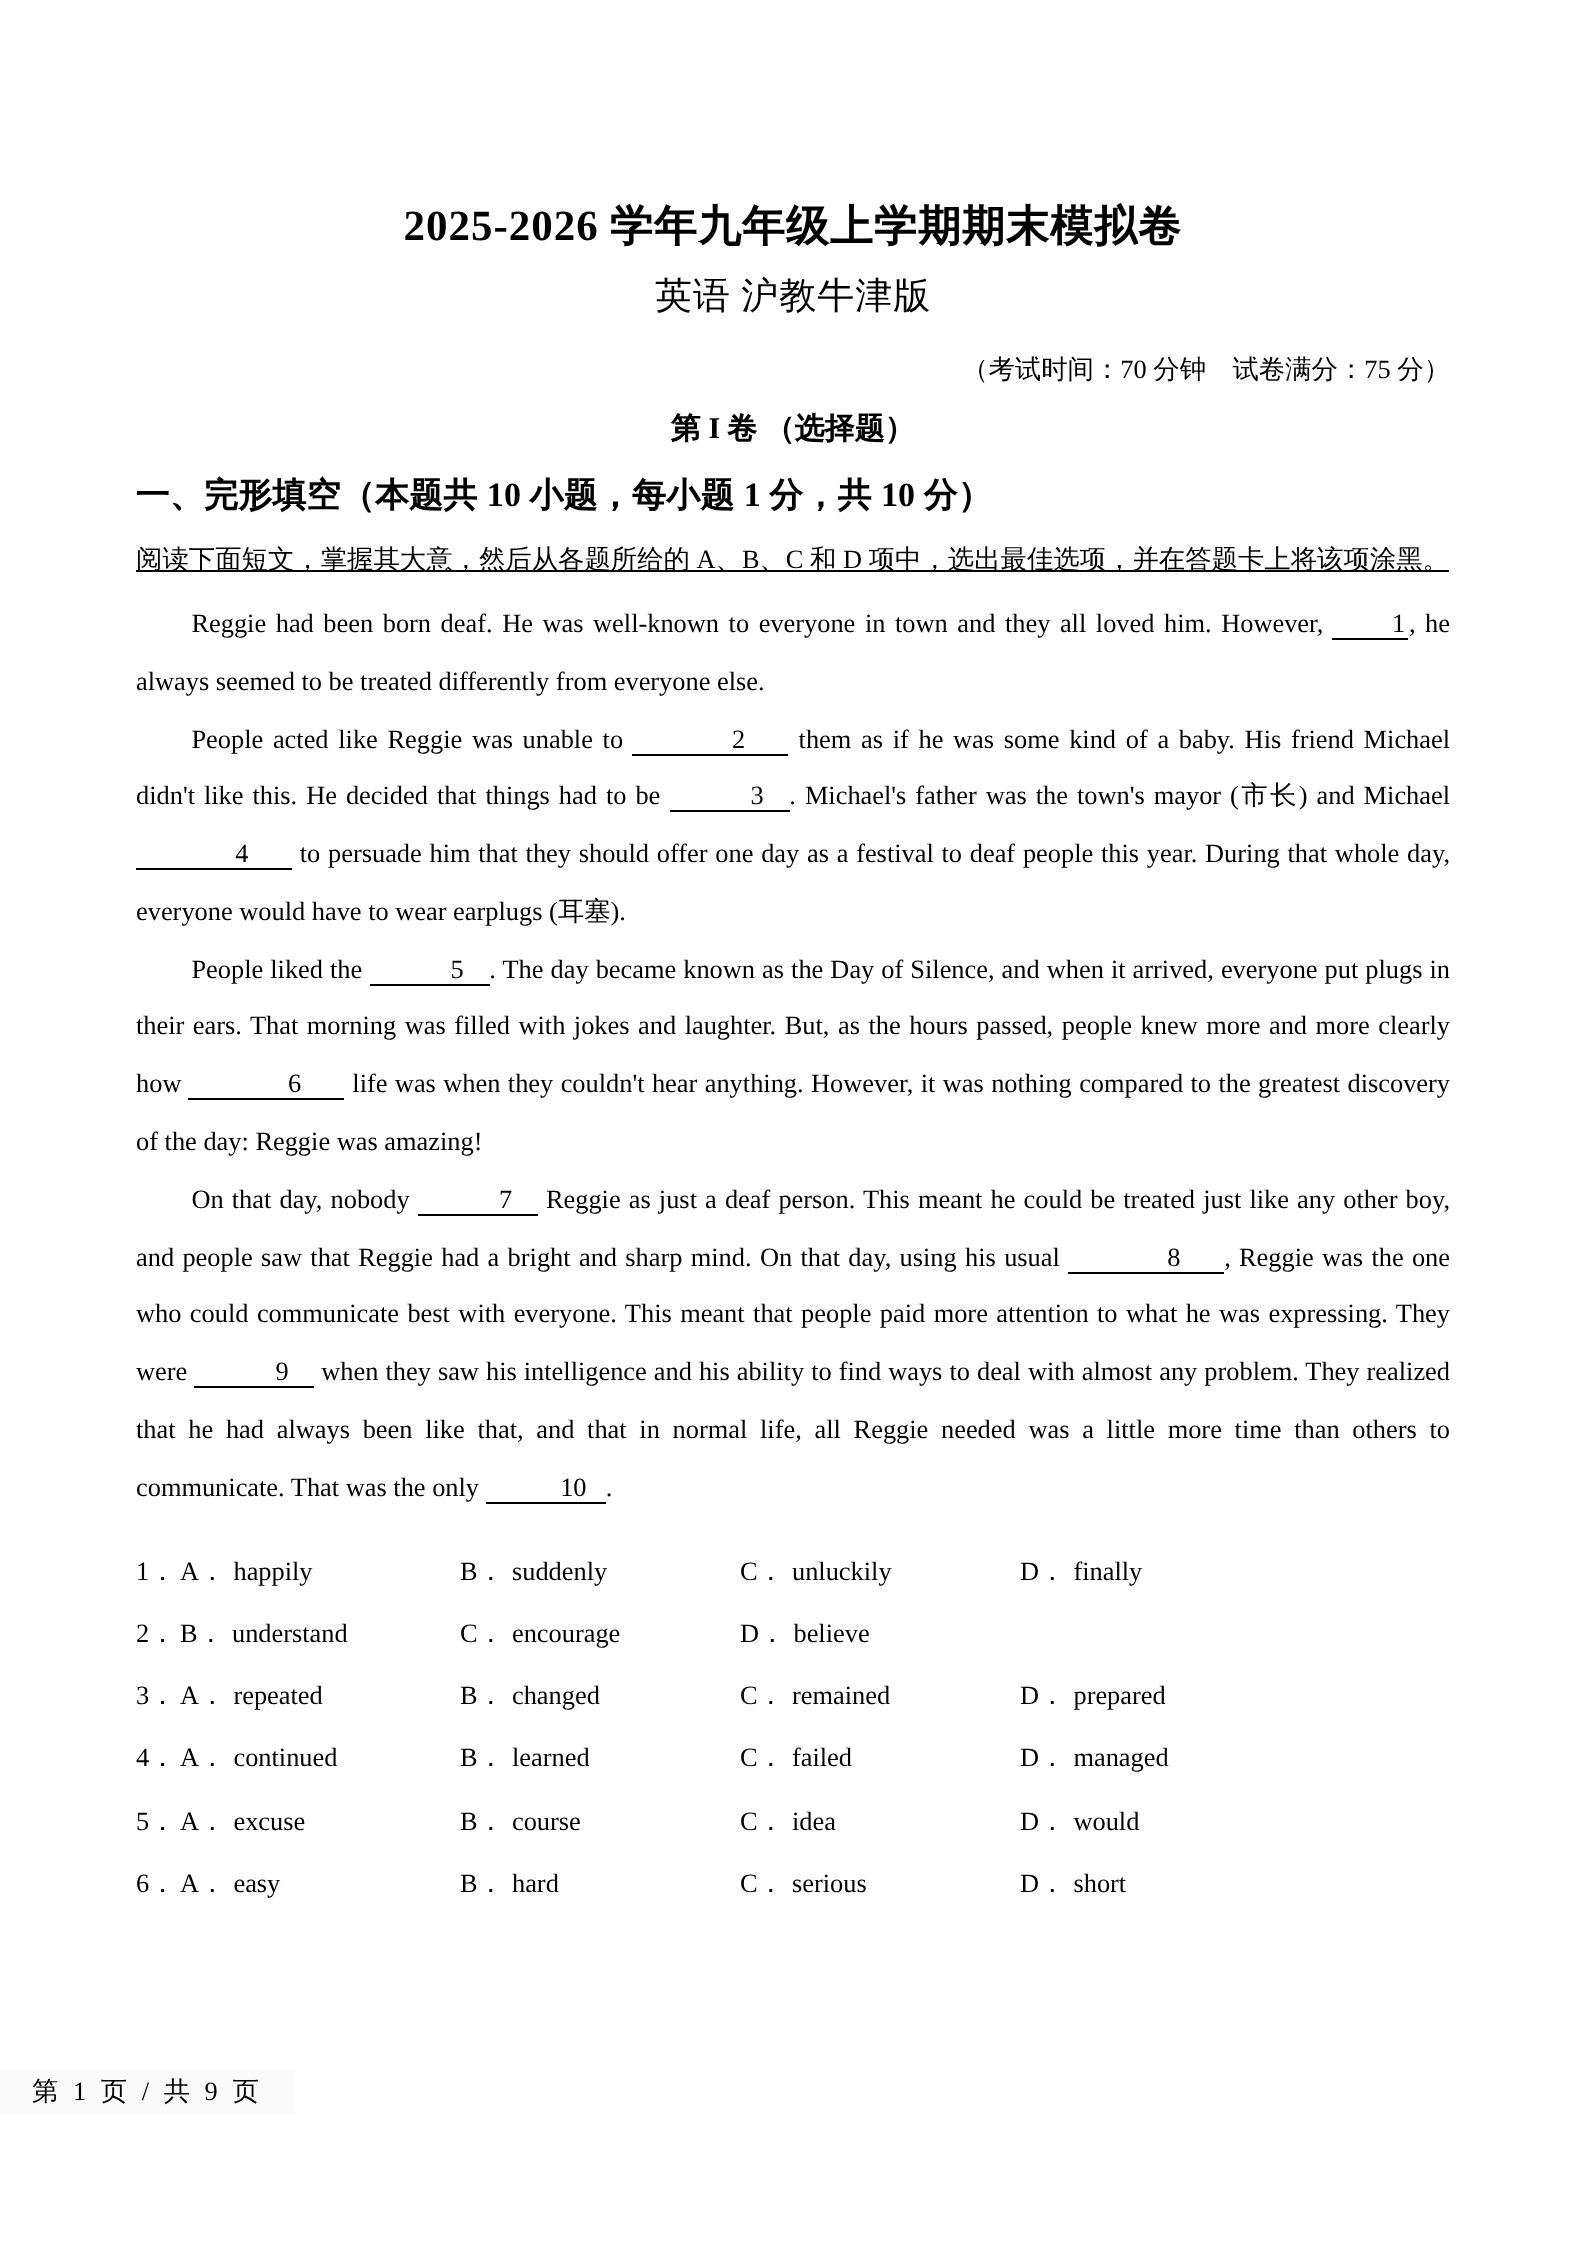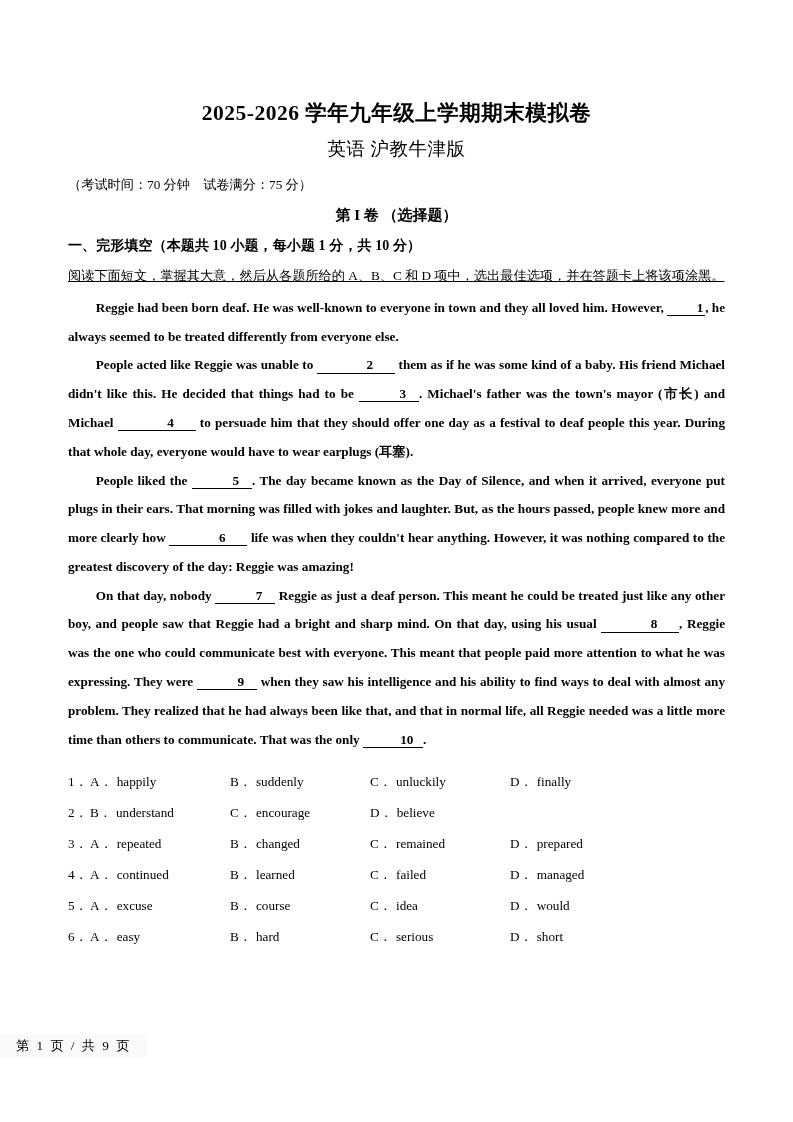--- a/index.html
+++ b/index.html
@@ -44,55 +44,54 @@
     font-family: "Liberation Serif", "DejaVu Serif", serif;
     font-weight: normal;
     font-size: 18.5px;
     text-align: center;
     letter-spacing: 0.5px;
     margin: 0 0 14px 0;
     line-height: 1.25;
   }
   .exam-meta {
     font-size: 13.2px;
-    text-align: left;
+    text-align: right;
     margin: 15px 0 13px 0;
     line-height: 1.3;
   }
   .volume-title {
     font-weight: bold;
     font-size: 15px;
     text-align: center;
     margin: 0 0 11px 0;
     line-height: 1.3;
   }
   .section-title {
     font-weight: bold;
-    font-size: 14px;
+    font-size: 17px;
     margin: 0 0 7px 0;
     line-height: 1.35;
     letter-spacing: 0.1px;
   }
   .instructions {
     font-size: 13.2px;
     line-height: 1.92;
     margin: 0 0 6px 0;
     text-align: justify;
     text-justify: inter-ideograph;
     text-decoration: underline;
   }
 
   
   .passage {
     font-size: 13.2px;
     line-height: 2.18;
     text-align: justify;
     text-justify: inter-word;
     margin: 0;
-    font-weight: bold;
   }
   .passage p {
     margin: 0;
     text-indent: 2.1em;
     text-align: justify;
   }
   .blank {
     display: inline-block;
     border-bottom: 1px solid #000;
     text-align: center;

